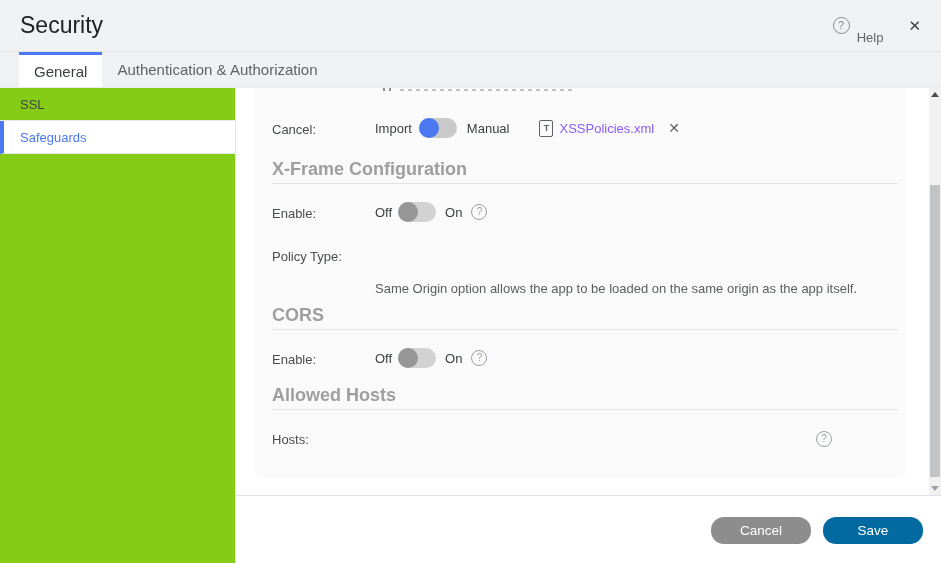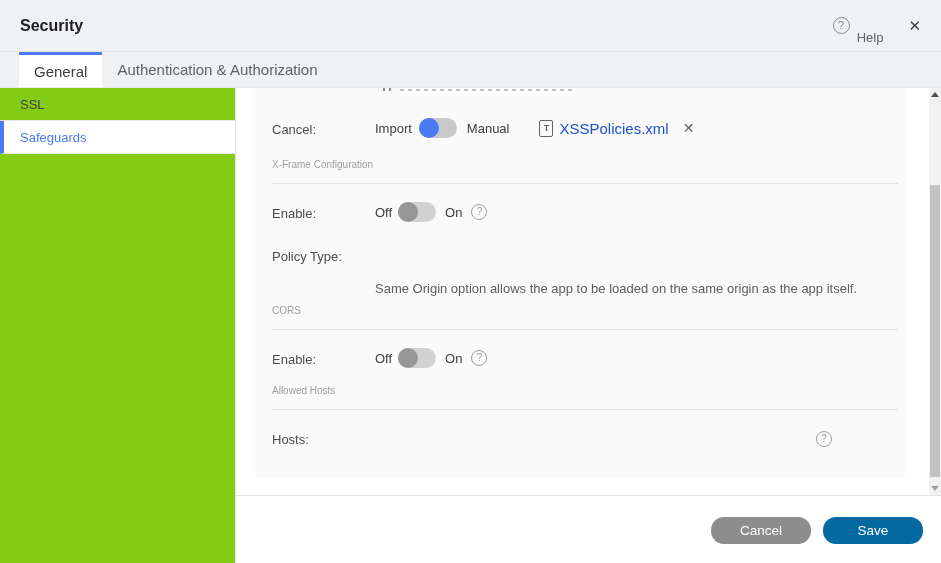--- a/index.html
+++ b/index.html
@@ -5,21 +5,21 @@
   * { box-sizing: border-box; margin: 0; padding: 0; }
   html,body { width:941px; height:563px; }
   body {
     font-family: "Liberation Sans", sans-serif;
     background:#fff; color:#3c4043; overflow:hidden; position:relative;
     -webkit-font-smoothing: antialiased;
   }
   
   .hdr { height:52px; background:#f0f1f2; border-bottom:1px solid #e4e5e6;
          display:flex; align-items:center; padding:0 20px; }
-  .hdr-title { font-size:16px; font-weight:700; color:#202124;text-align:right; }
+  .hdr-title { font-size:23px; font-weight:400; color:#202124;text-align:right; }
   .hdr-right { margin-left:auto; display:flex; align-items:center; }
   .help-circ { width:17px; height:17px; border:1px solid #85898d; border-radius:50%;
                color:#85898d; font-size:11px; line-height:15px; text-align:center; display:inline-block; }
   .hdr-help-label { font-size:13px; color:#606468; margin-left:7px;margin-top:23px; }
   .hdr-close { font-size:15px; color:#3c4043; margin-left:25px; cursor:pointer; }
   
   .tabs { height:36px; background:#f0f1f2; display:flex; padding-left:19px; border-bottom:1px solid #ebebeb; }
   .tab { display:flex; align-items:center; padding:0 15px; font-size:15px; color:#5f6368; cursor:pointer; }
   .tab.active { background:#fff; border-top:3px solid #4b79f1; color:#3c4043; }
   
@@ -27,34 +27,34 @@
   .sidebar { width:236px; background:#84cc16; border-right:1px solid #e2e5e8; }
   .side-item { height:33px; display:flex; align-items:center; padding-left:20px;
                font-size:13px; color:#3f4245; border-bottom:1px solid #e7e9ec; cursor:pointer; background:transparent; }
   .side-item.selected { background:#fff; border-left:4px solid #4b79f1; padding-left:16px; color:#4b79f1; }
   .maincol { flex:1; display:flex; flex-direction:column; background:#fff; }
   .scrollarea { position:relative; height:407px; }
   
   .panel { position:absolute; left:19px; top:0; width:651px; height:390px;
            background:#fafafa; border-radius:0 0 6px 6px; }
   .lbl  { position:absolute; left:17px; font-size:13px; color:#4a4d50; }
-  .sec  { position:absolute; left:17px; font-size:10px; color:#9e9e9e; }
+  .sec  { position:absolute; left:17px; font-size:18px; color:#9e9e9e;font-weight:bold; }
   .rule { position:absolute; left:17px; right:8px; height:1px; background:#e3e3e3; }
   .ctrl { position:absolute; left:120px; display:flex; align-items:center; height:20px; }
   .tgl-txt { font-size:13px; color:#3c4043; }
   .switch { width:38px; height:20px; border-radius:10px; background:#d2d2d2; position:relative; cursor:pointer; flex:none; }
   .knob { width:20px; height:20px; border-radius:50%; position:absolute; left:0; top:0; background:#969696; }
   .switch.blue { background:#c9c9c9; }
   .switch.blue .knob { background:#4b79f1; }
   .help16 { width:16px; height:16px; border:1px solid #9aa0a6; border-radius:50%;
             color:#9aa0a6; font-size:10px; line-height:14px; text-align:center; display:inline-block; flex:none; }
   .filechip { display:flex; align-items:center; margin-left:30px; cursor:pointer; }
   .xmlicon { width:14px; height:17px; border:1.5px solid #5f6368; border-radius:2px;
              font-size:9px; font-weight:bold; color:#5f6368; text-align:center; line-height:14px; flex:none; }
-  .filelink { font-size:15px; color:#1d4ed8; margin-left:6px; }
+  .filelink { font-size:13px; color:#8b5cf6; margin-left:6px; }
   .filex { font-size:14px; color:#5f6368; margin-left:14px; cursor:pointer; }
   .selectbox { position:absolute; left:120px; width:220px; height:27px; background:#ebecec;
                border:1px solid #c3c6c8; border-radius:2px; font-size:13px; color:#202124;
                padding-left:14px; line-height:25px; cursor:pointer; }
   .chev { position:absolute; right:13px; top:7px; width:8px; height:8px;
           border-right:2px solid #202124; border-bottom:2px solid #202124; transform:rotate(45deg); }
   .hint { position:absolute; left:120px; font-size:13px; color:#5a5e61; }
   .hostinput { position:absolute; left:120px; width:429px; height:27px; background:#fff;
                border:2px solid #4b79f1; border-radius:3px; padding:0 9px; font-size:12.5px;
                color:#333; line-height:23px; white-space:nowrap; overflow:hidden; cursor:text; }

